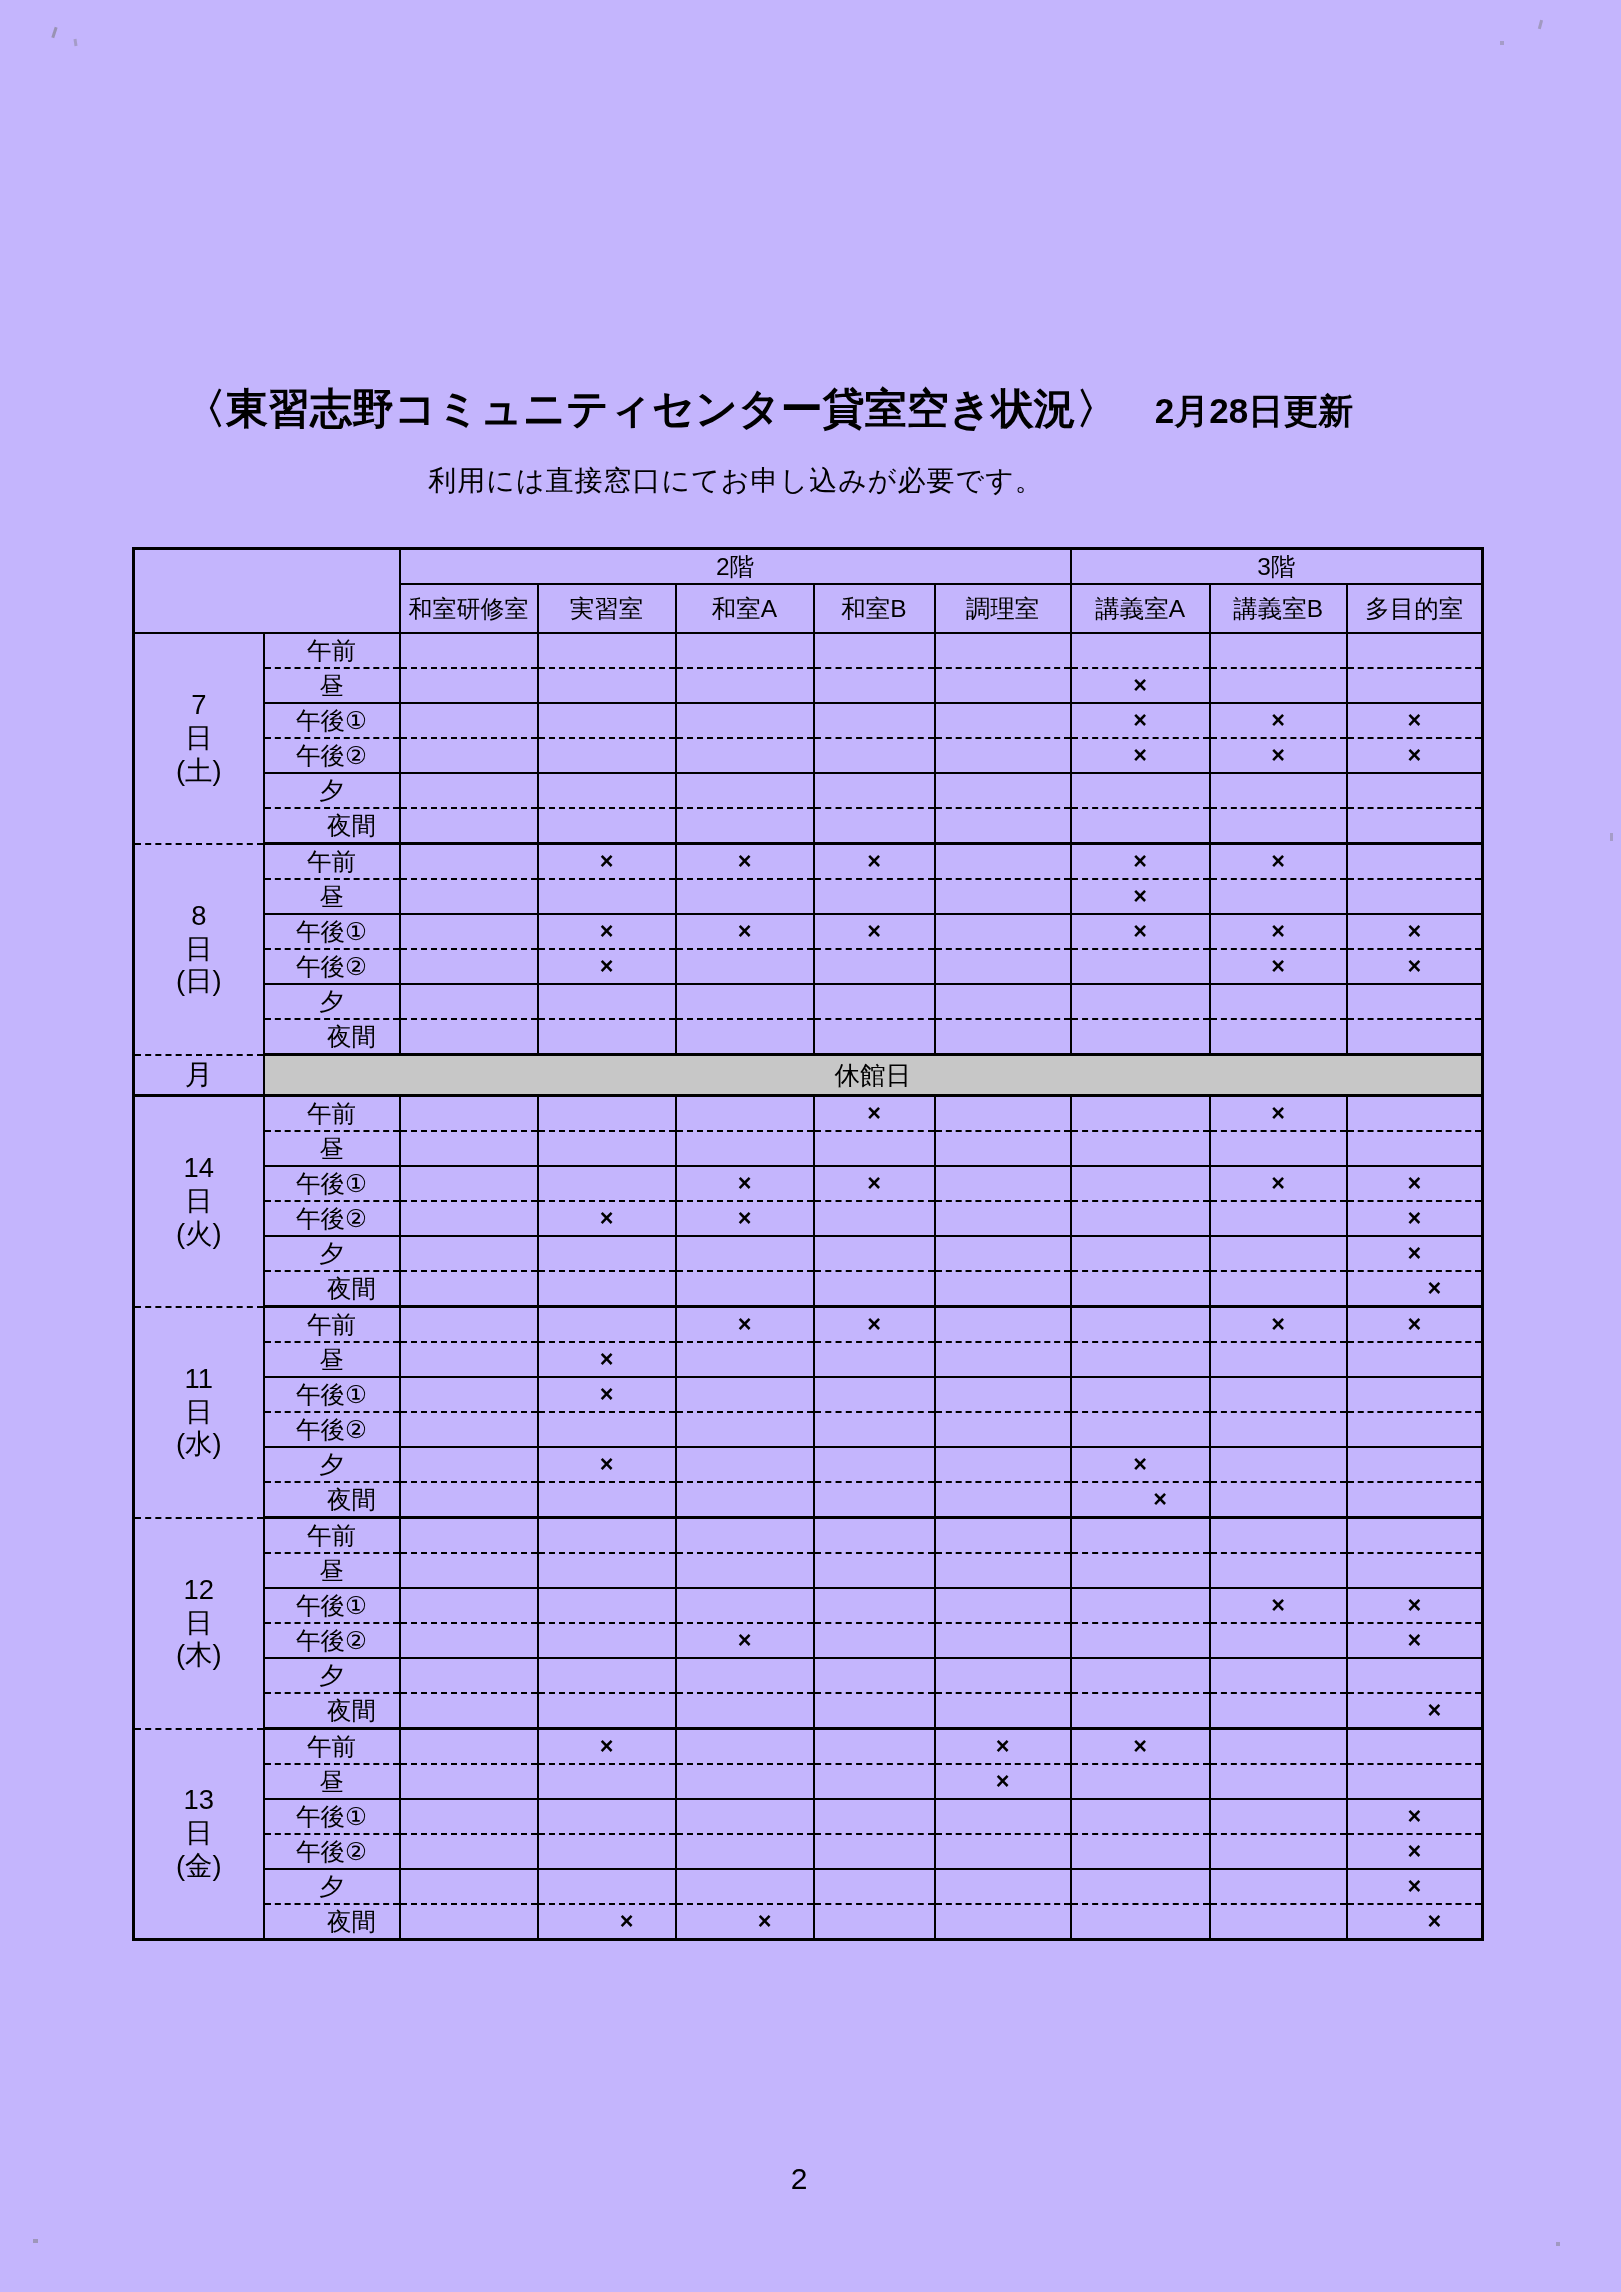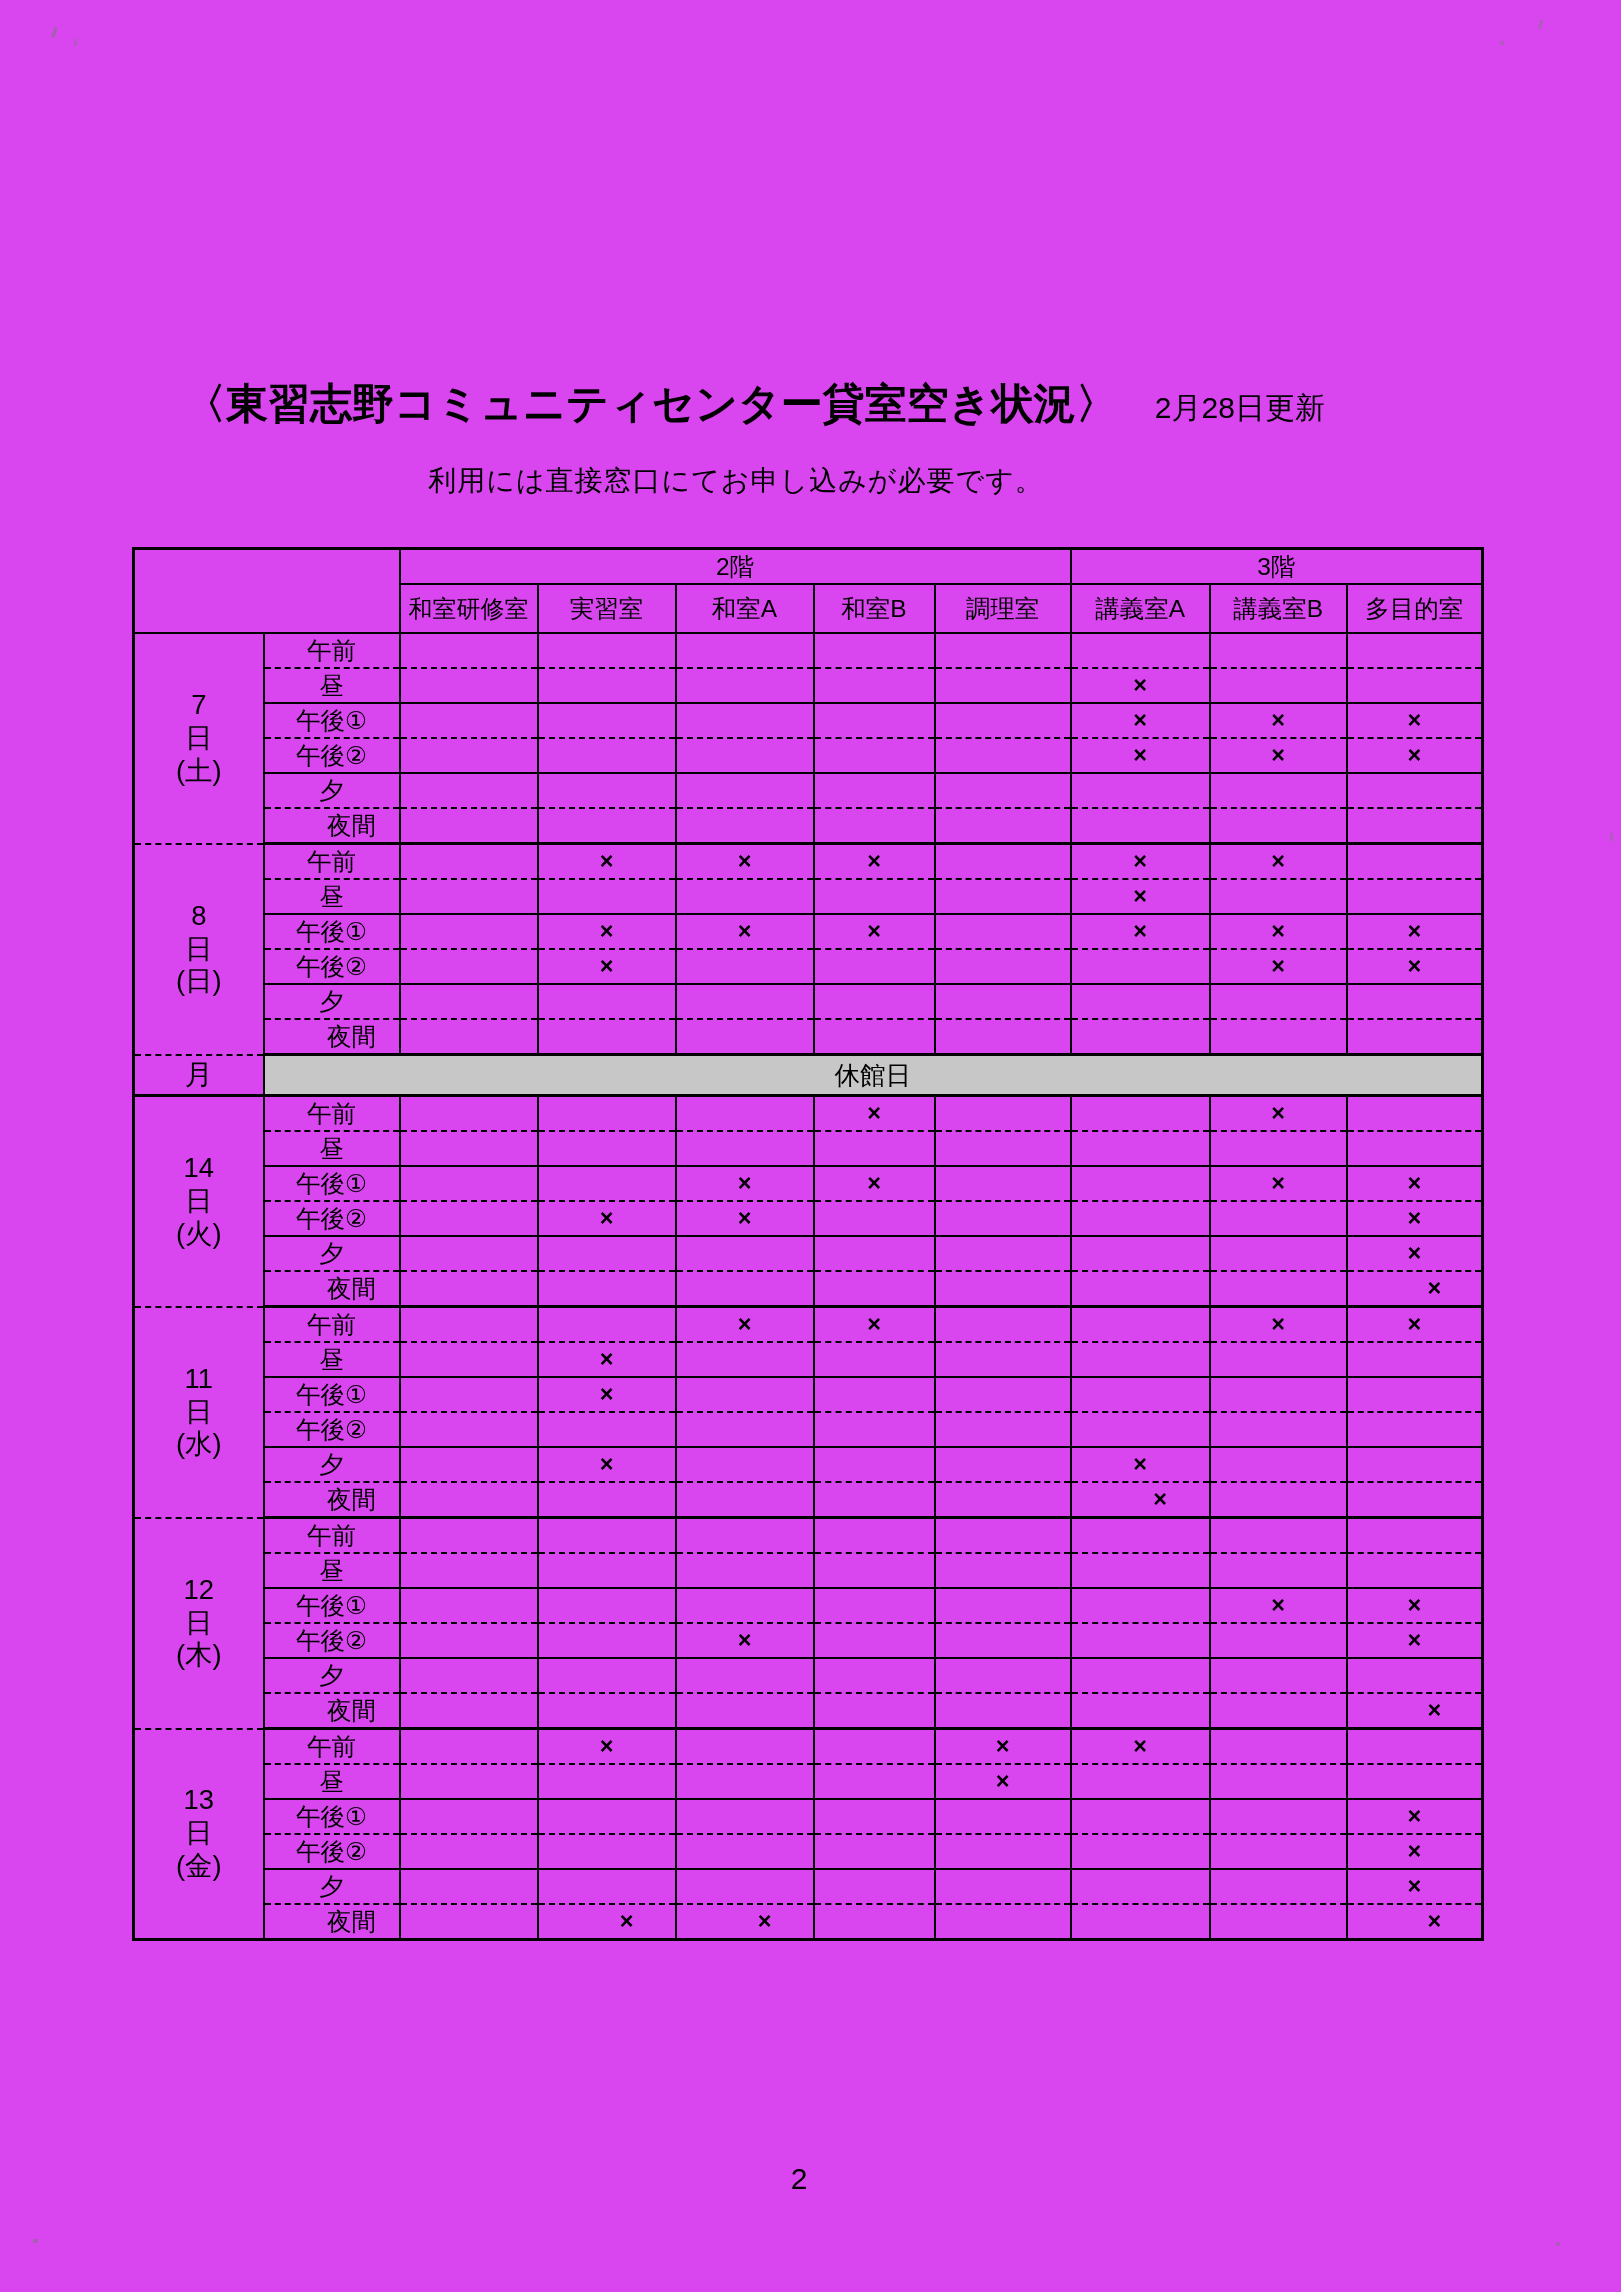--- a/index.html
+++ b/index.html
@@ -1,27 +1,27 @@
 <!DOCTYPE html>
 <html><head>
 <meta charset="utf-8">
 <style>
   html,body{margin:0;padding:0;background:#e8e8e8;}
   .page{
     position:relative;
     width:1621px;height:2293px;
-    background:#d946ef;
+    background:#c4b5fd;
     font-family:"Liberation Sans","DejaVu Sans",sans-serif;
     color:#000;
     overflow:hidden;
   }
   
   .title-row{position:absolute;left:184px;top:365px;display:flex;align-items:baseline;white-space:nowrap;}
   .doc-title{font-size:42px;font-weight:700;letter-spacing:0px;margin:0;}
-  .update-date{font-size:30px;font-weight:400;margin-left:37px;margin-top:23px;}
+  .update-date{font-size:35px;font-weight:700;margin-left:37px;margin-top:23px;}
   .notes{position:absolute;left:0;top:455px;width:1472px;text-align:center;}
   .note-line1{font-size:28px;font-weight:700;letter-spacing:0.5px;}
   .note-line2{font-size:28px;font-weight:400;margin-top:6.9px;letter-spacing:1px;}
   
   table.sched{
     position:absolute;left:132px;top:547px;
     width:1351px;
     border-collapse:collapse;table-layout:fixed;
     border:3.9px solid #000;
   }

